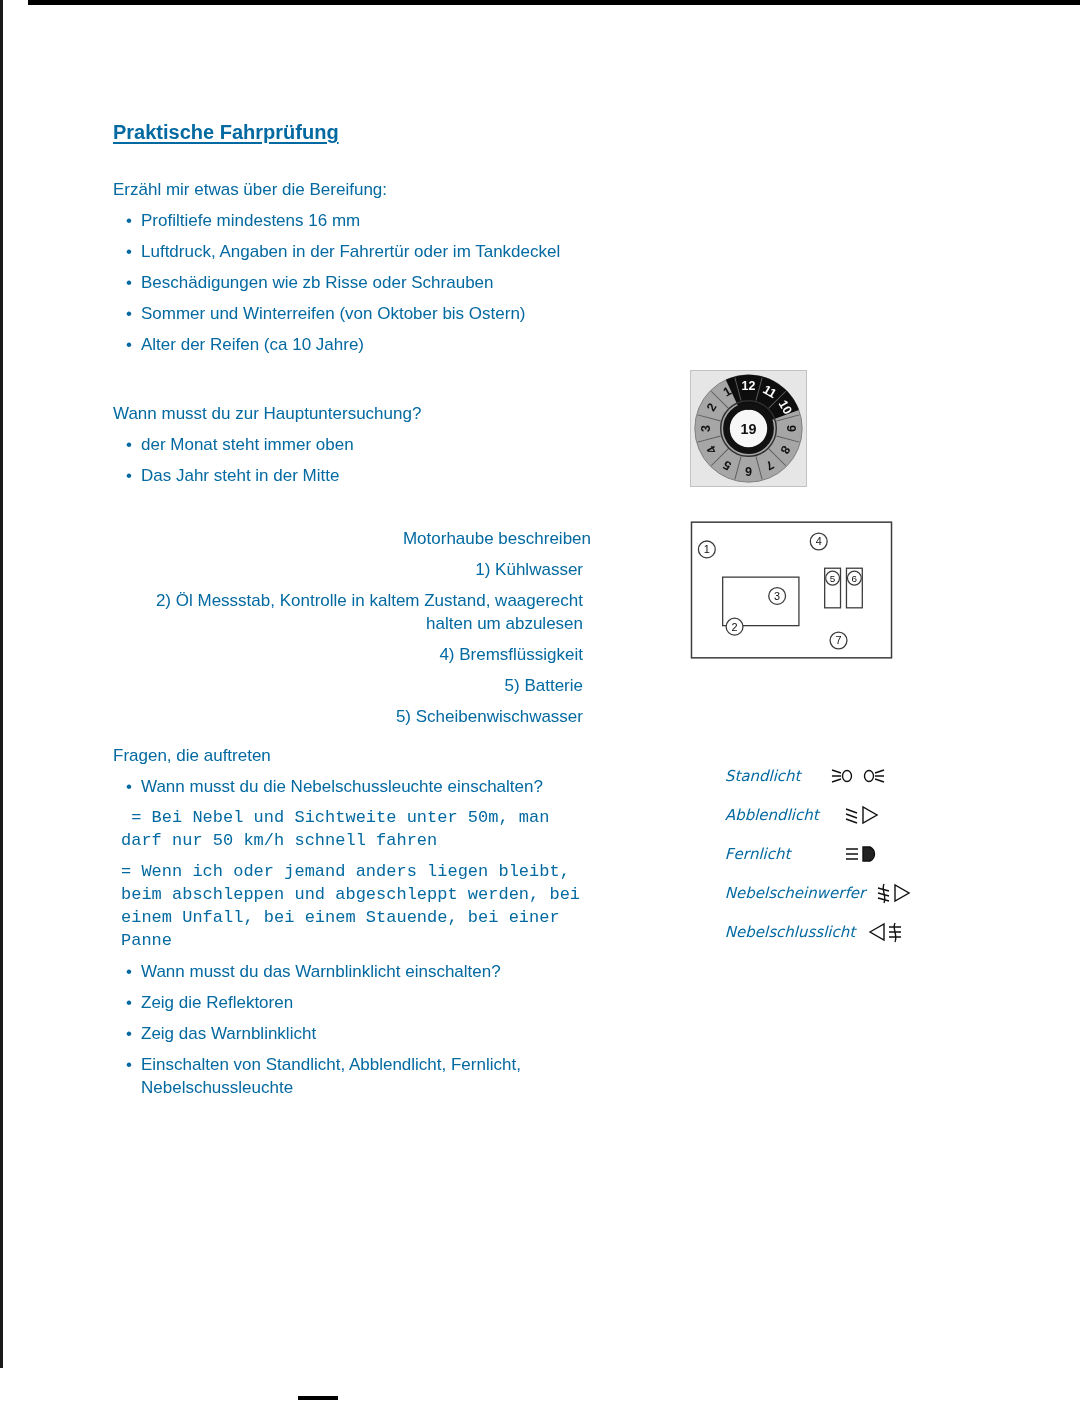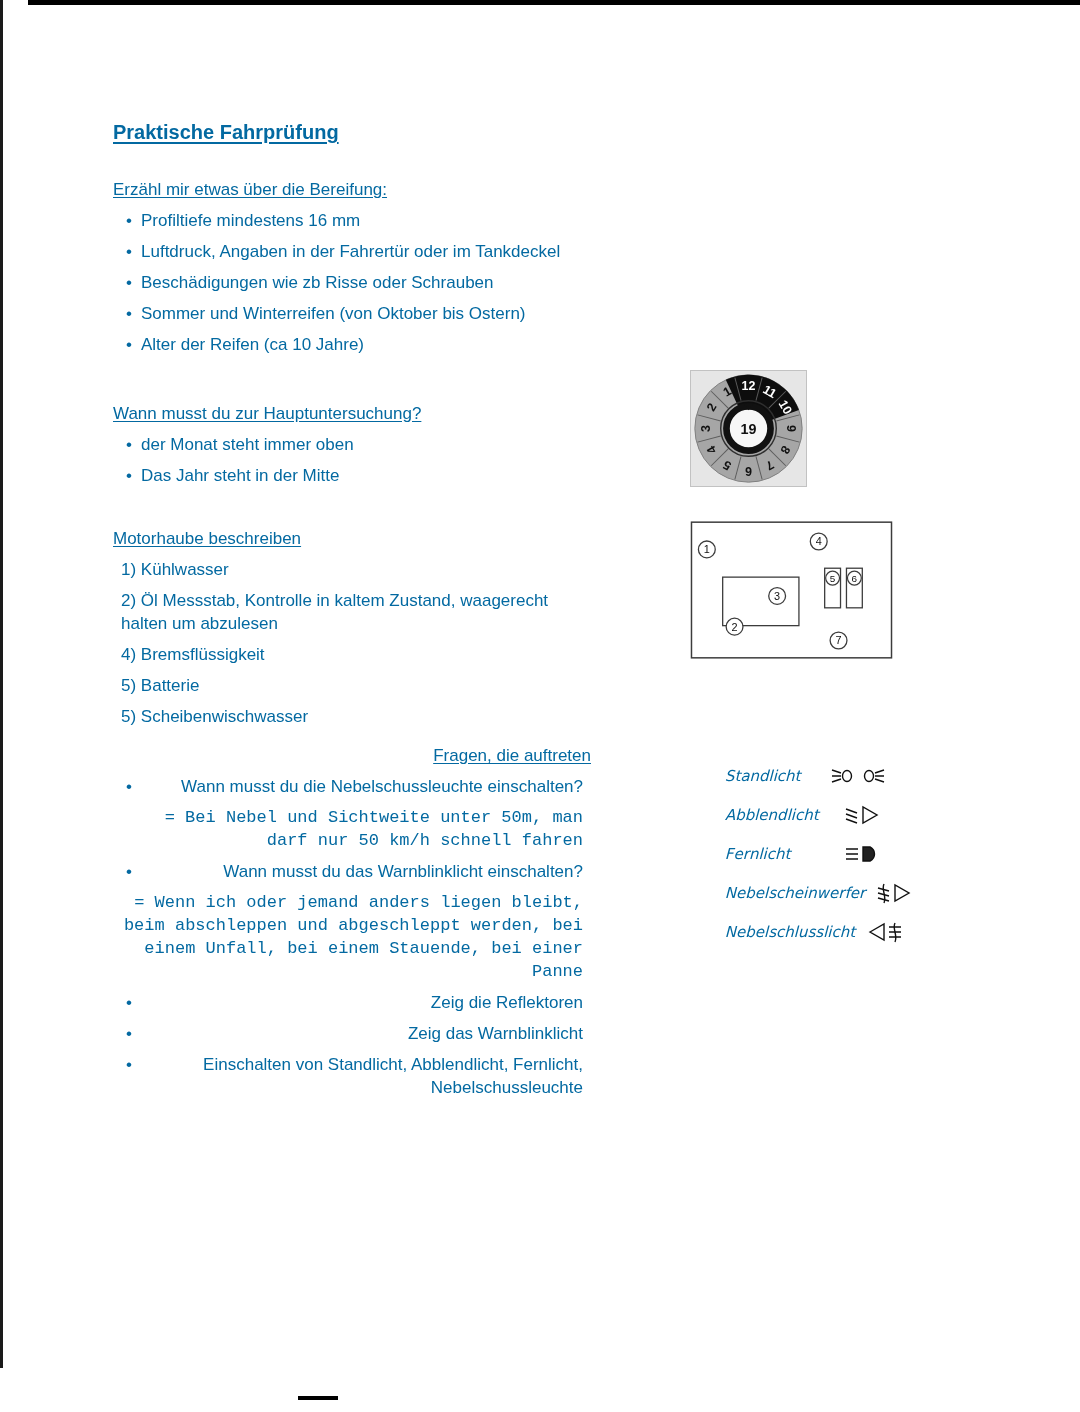--- a/index.html
+++ b/index.html
@@ -7,24 +7,24 @@
         font-family:"Liberation Sans",sans-serif;color:#0369a1;}
   
   .scan-top{position:absolute;top:0;left:28px;right:0;height:5px;background:#000;}
   .scan-left{position:absolute;top:0;left:0;width:3px;height:1368px;background:#1a1a1a;}
   .scan-bottom{position:absolute;left:298px;top:1396px;width:40px;height:4px;background:#000;}
 
   .content{position:absolute;left:113px;top:120px;width:478px;font-size:17px;line-height:23px;}
   h1{font-size:20px;line-height:24px;margin:0 0 34px 0;font-weight:bold;
      text-decoration:underline;text-underline-offset:3px;text-decoration-thickness:2px;}
   .sec{margin:0;}
-  .sec-h{text-decoration:underline;text-underline-offset:2px;margin-bottom:3px;}
+  .sec-h{text-underline-offset:2px;margin-bottom:3px;}
   .sec-hauptuntersuchung{margin-top:46px;}
-  .sec-motorhaube{margin-top:40px;}
-  .sec-fragen{margin-top:16px;text-align:right;}
+  .sec-motorhaube{margin-top:40px;text-align:right;}
+  .sec-fragen{margin-top:16px;}
   .li{margin:8px;}
   .bullet{position:relative;padding-left:20px;}
   .bullet::before{content:"\2022";position:absolute;left:5px;top:0;}
   .answer{white-space:pre-wrap;font-family:Liberation Mono, monospace;}
 
   
   .sticker-wrap{position:absolute;left:690px;top:370px;width:115px;height:115px;
                 background:#e6e6e6;border:1px solid #c2c2c2;}
   .engine-wrap{position:absolute;left:690px;top:520px;width:203px;height:140px;}
   .lights{position:absolute;left:726px;top:765px;width:160px;}
@@ -67,22 +67,22 @@
       <div class="li">2) Öl Messstab, Kontrolle in kaltem Zustand, waagerecht halten um abzulesen</div>
       <div class="li">4) Bremsflüssigkeit</div>
       <div class="li">5) Batterie</div>
       <div class="li">5) Scheibenwischwasser</div>
     </div>
 
     <div class="sec sec-fragen">
       <div class="sec-h">Fragen, die auftreten</div>
       <div class="li bullet">Wann musst du die Nebelschussleuchte einschalten?</div>
       <div class="li answer"> = Bei Nebel und Sichtweite unter 50m, man darf nur 50 km/h schnell fahren</div>
+      <div class="li answer">= Wenn ich oder jemand anders liegen bleibt, beim abschleppen und abgeschleppt werden, bei einem Unfall, bei einem Stauende, bei einer Panne</div>
       <div class="li bullet">Wann musst du das Warnblinklicht einschalten?</div>
-      <div class="li answer">= Wenn ich oder jemand anders liegen bleibt, beim abschleppen und abgeschleppt werden, bei einem Unfall, bei einem Stauende, bei einer Panne</div>
       <div class="li bullet">Zeig die Reflektoren</div>
       <div class="li bullet">Zeig das Warnblinklicht</div>
       <div class="li bullet">Einschalten von Standlicht, Abblendlicht, Fernlicht, Nebelschussleuchte</div>
     </div>
   </div>
 
   <div class="sticker-wrap">
     <svg viewBox="0 0 120 120" width="115" height="115">
       <circle cx="60" cy="60" r="56" fill="#a6a6a6" stroke="#7d7d7d" stroke-width="1"></circle>
       <path d="M60,60 L36.3,9.2 A56,56 0 0 1 112.6,40.8 Z" fill="#0d0d0d"></path>

